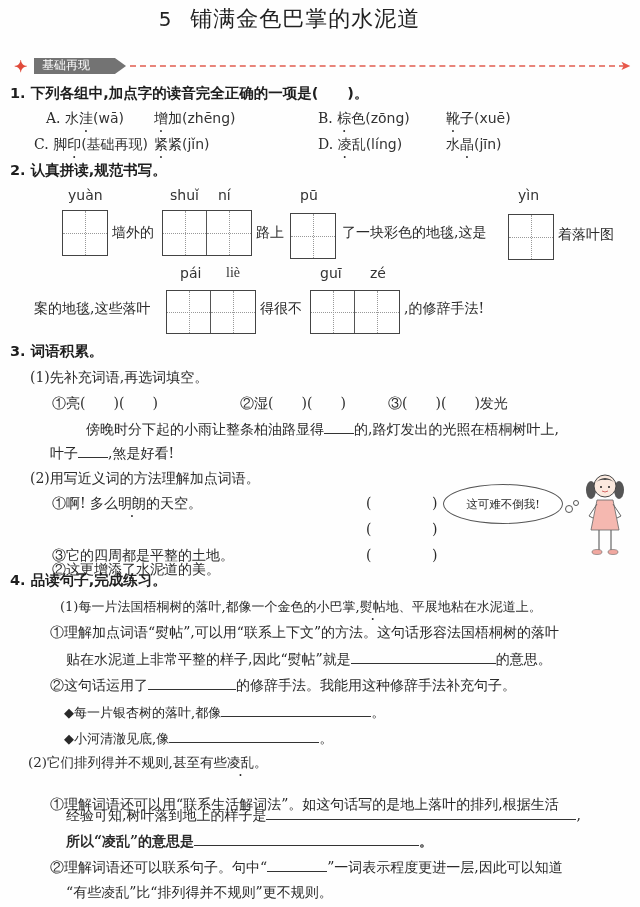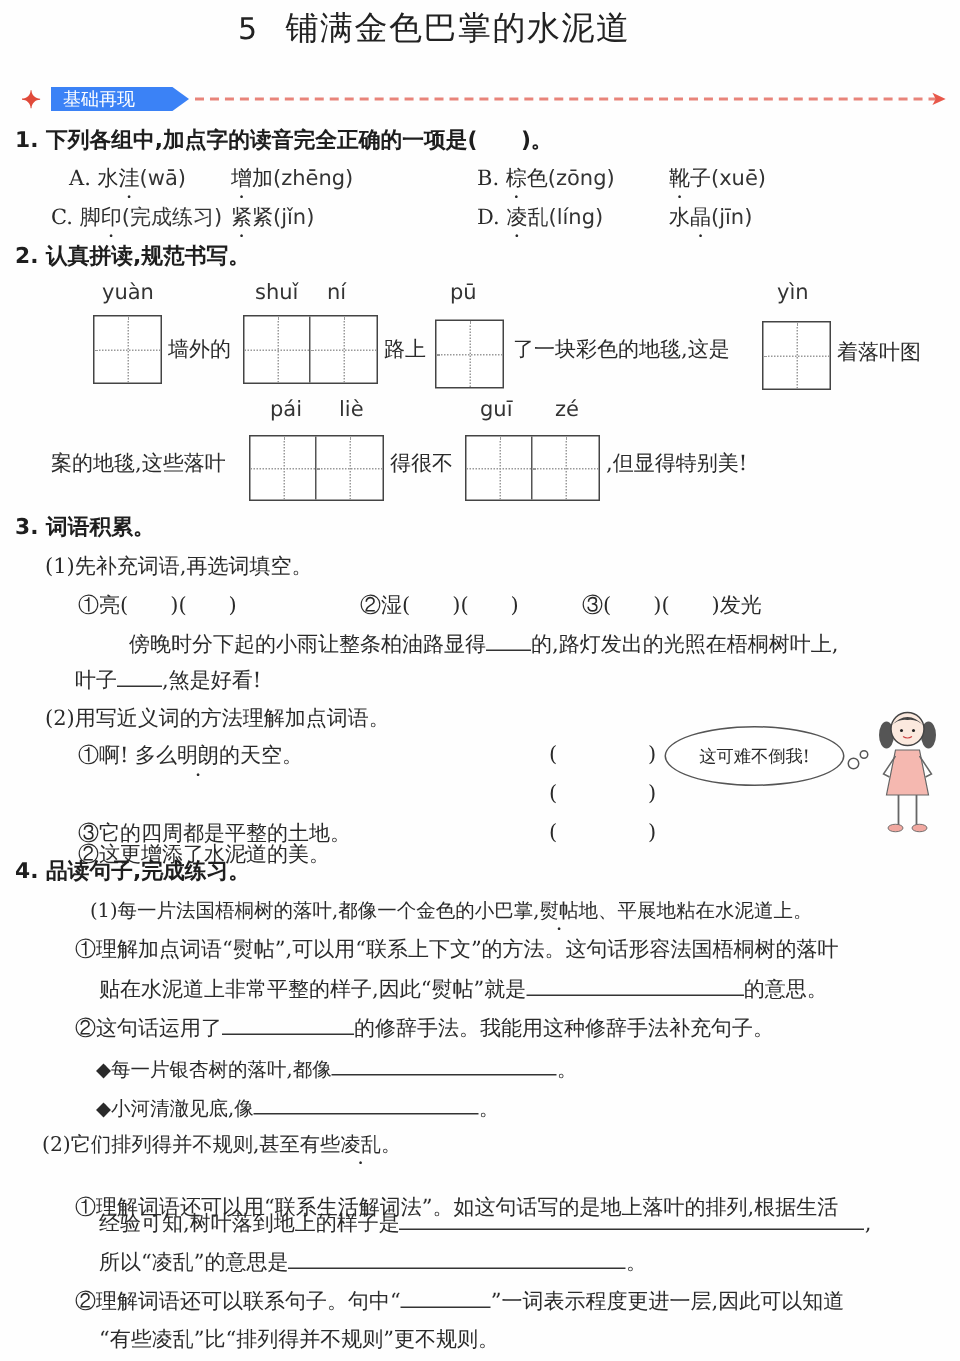--- a/index.html
+++ b/index.html
@@ -3,21 +3,21 @@
 <meta charset="utf-8">
 <style>
   * { margin:0; padding:0; box-sizing:border-box; }
   html, body { width:640px; height:907px; background:#fefefe; overflow:hidden; }
   body { font-family:"DejaVu Serif","Liberation Serif",serif; color:#2a2a2a; position:relative; }
   .abs { position:absolute; white-space:nowrap; }
   .title { left:0; width:579px; top:4px; text-align:center; font-size:22px; font-family:"DejaVu Sans","Liberation Sans",sans-serif; color:#222; letter-spacing:1px; }
   .title .num { margin-right:18px; font-size:20px; }
   .section-bar { left:8px; top:55px; height:22px; width:625px; }
   .section-bar .runner { position:absolute; left:6px; top:2px; width:20px; height:18px; color:#e04a3a; font-size:16px; font-weight:bold; }
-  .section-bar .tag { position:absolute; left:26px; top:3px; height:16px; padding:0 12px 0 8px; background:#3b82f6; color:#fff; font-size:12px; line-height:16px; font-family:Liberation Serif, serif; clip-path:polygon(0 0, 88% 0, 100% 50%, 88% 100%, 0 100%); width:92px; }
+  .section-bar .tag { position:absolute; left:26px; top:3px; height:16px; padding:0 12px 0 8px; background:#737373; color:#fff; font-size:12px; line-height:16px; font-family:Liberation Mono, monospace; clip-path:polygon(0 0, 88% 0, 100% 50%, 88% 100%, 0 100%); width:92px; }
   .section-bar .dash { position:absolute; left:122px; top:10px; width:495px; border-top:2px dashed #e8847a; }
   .section-bar .arrowhead { position:absolute; right:2px; top:3px; color:#e8584a; font-size:13px; }
   .q { font-family:"DejaVu Sans","Liberation Sans",sans-serif; font-weight:bold; font-size:14.5px; color:#1e1e1e; }
   .t { font-size:14px; color:#2a2a2a; }
   .dot { position:relative; }
   .dot::after { content:"·"; position:absolute; left:50%; transform:translateX(-50%); bottom:-12px; font-size:14px; line-height:14px; }
   .py { font-family:"DejaVu Sans","Liberation Sans",sans-serif; font-size:14px; color:#333; }
   .grid { position:absolute; border:1.5px solid #444; display:flex; background:#fff; }
   .cell { position:relative; width:44px; height:100%; border-right:1.5px solid #555; }
   .cell:last-child { border-right:none; }
@@ -56,21 +56,21 @@
 <div class="abs t" style="left:318px; top:110px;">
   <span>B.</span>
   <span class="dot">棕</span><span>色</span><span class="py">(zōng)</span>
 </div>
 <div class="abs t" style="left:446px; top:110px;">
   <span class="dot">靴</span><span>子</span><span class="py">(xuē)</span>
 </div>
 
 <div class="abs t" style="left:34px; top:136px;">
   <span>C.</span>
-  <span>脚</span><span class="dot">印</span><span class="py">(完成练习)</span>
+  <span>脚</span><span class="dot">印</span><span class="py">(基础再现)</span>
 </div>
 <div class="abs t" style="left:154px; top:136px;">
   <span class="dot">紧</span><span>紧</span><span class="py">(jǐn)</span>
 </div>
 <div class="abs t" style="left:318px; top:136px;">
   <span>D.</span>
   <span class="dot">凌</span><span>乱</span><span class="py">(líng)</span>
 </div>
 <div class="abs t" style="left:446px; top:136px;">
   <span>水</span><span class="dot">晶</span><span class="py">(jīn)</span>
@@ -96,35 +96,35 @@
 <div class="grid" style="left:290px; top:213px; width:46px; height:46px;">
     <div class="cell" style="width:44px;"></div>
   </div>
 <div class="abs t" style="left:342px; top:224px;">了一块彩色的地毯,这是</div>
 <div class="grid" style="left:508px; top:214px; width:46px; height:46px;">
     <div class="cell" style="width:44px;"></div>
   </div>
 <div class="abs t" style="left:558px; top:226px;">着落叶图</div>
 
 <div class="abs py" style="left:180px; top:265px;">pái</div>
-<div class="abs py" style="left:226px; top:265px;">liè</div>
+<div class="abs py" style="left:226px; top:265px;font-family:Liberation Serif, serif;">liè</div>
 <div class="abs py" style="left:320px; top:265px;">guī</div>
 <div class="abs py" style="left:370px; top:265px;">zé</div>
 
 <div class="abs t" style="left:34px; top:300px;">案的地毯,这些落叶</div>
 <div class="grid" style="left:166px; top:290px; width:90px; height:44px;">
     <div class="cell"></div>
     <div class="cell"></div>
   </div>
 <div class="abs t" style="left:260px; top:300px;">得很不</div>
 <div class="grid" style="left:310px; top:290px; width:90px; height:44px;">
     <div class="cell"></div>
     <div class="cell"></div>
   </div>
-<div class="abs t" style="left:404px; top:300px;">,但显得特别美!</div>
+<div class="abs t" style="left:404px; top:300px;">,的修辞手法!</div>
 
 <div class="abs q" style="left:10px; top:342px;">3. 词语积累。</div>
 <div class="abs t" style="left:30px; top:369px;">(1)先补充词语,再选词填空。</div>
 <div class="abs t" style="left:52px; top:395px;text-align:center;">①亮(　　)(　　)</div>
 <div class="abs t" style="left:240px; top:395px;">②湿(　　)(　　)</div>
 <div class="abs t" style="left:388px; top:395px;">③(　　)(　　)发光</div>
 
 <div class="abs t" style="left:86px; top:420px;">
   <span>傍晚时分下起的小雨让整条柏油路显得</span><span class="blank" style="width:30px;"></span><span>的,路灯发出的光照在梧桐树叶上,</span>
 </div>
@@ -191,19 +191,19 @@
   <span class="diamond">◆小河清澈见底,像</span><span class="blank" style="width:150px;"></span><span>。</span>
 </div>
 
 <div class="abs t" style="left:28px; top:754px; font-size:13.5px;">
   <span>(2)它们排列得并不规则,甚至有些</span><span class="dot">凌乱</span><span>。</span>
 </div>
 <div class="abs t" style="left:50px; top:780px;margin-top:16px;">①理解词语还可以用“联系生活解词法”。如这句话写的是地上落叶的排列,根据生活</div>
 <div class="abs t" style="left:66px; top:806px;">
   <span>经验可知,树叶落到地上的样子是</span><span class="blank" style="width:310px;"></span><span>,</span>
 </div>
-<div class="abs t" style="left:66px; top:832px;">
+<div class="abs t" style="left:66px; top:832px;font-weight:bold;">
   <span>所以“凌乱”的意思是</span><span class="blank" style="width:225px;"></span><span>。</span>
 </div>
 <div class="abs t" style="left:50px; top:858px;">
   <span>②理解词语还可以联系句子。句中“</span><span class="blank" style="width:60px;"></span><span>”一词表示程度更进一层,因此可以知道</span>
 </div>
 <div class="abs t" style="left:66px; top:884px;">“有些凌乱”比“排列得并不规则”更不规则。</div>
 
 </body></html>

